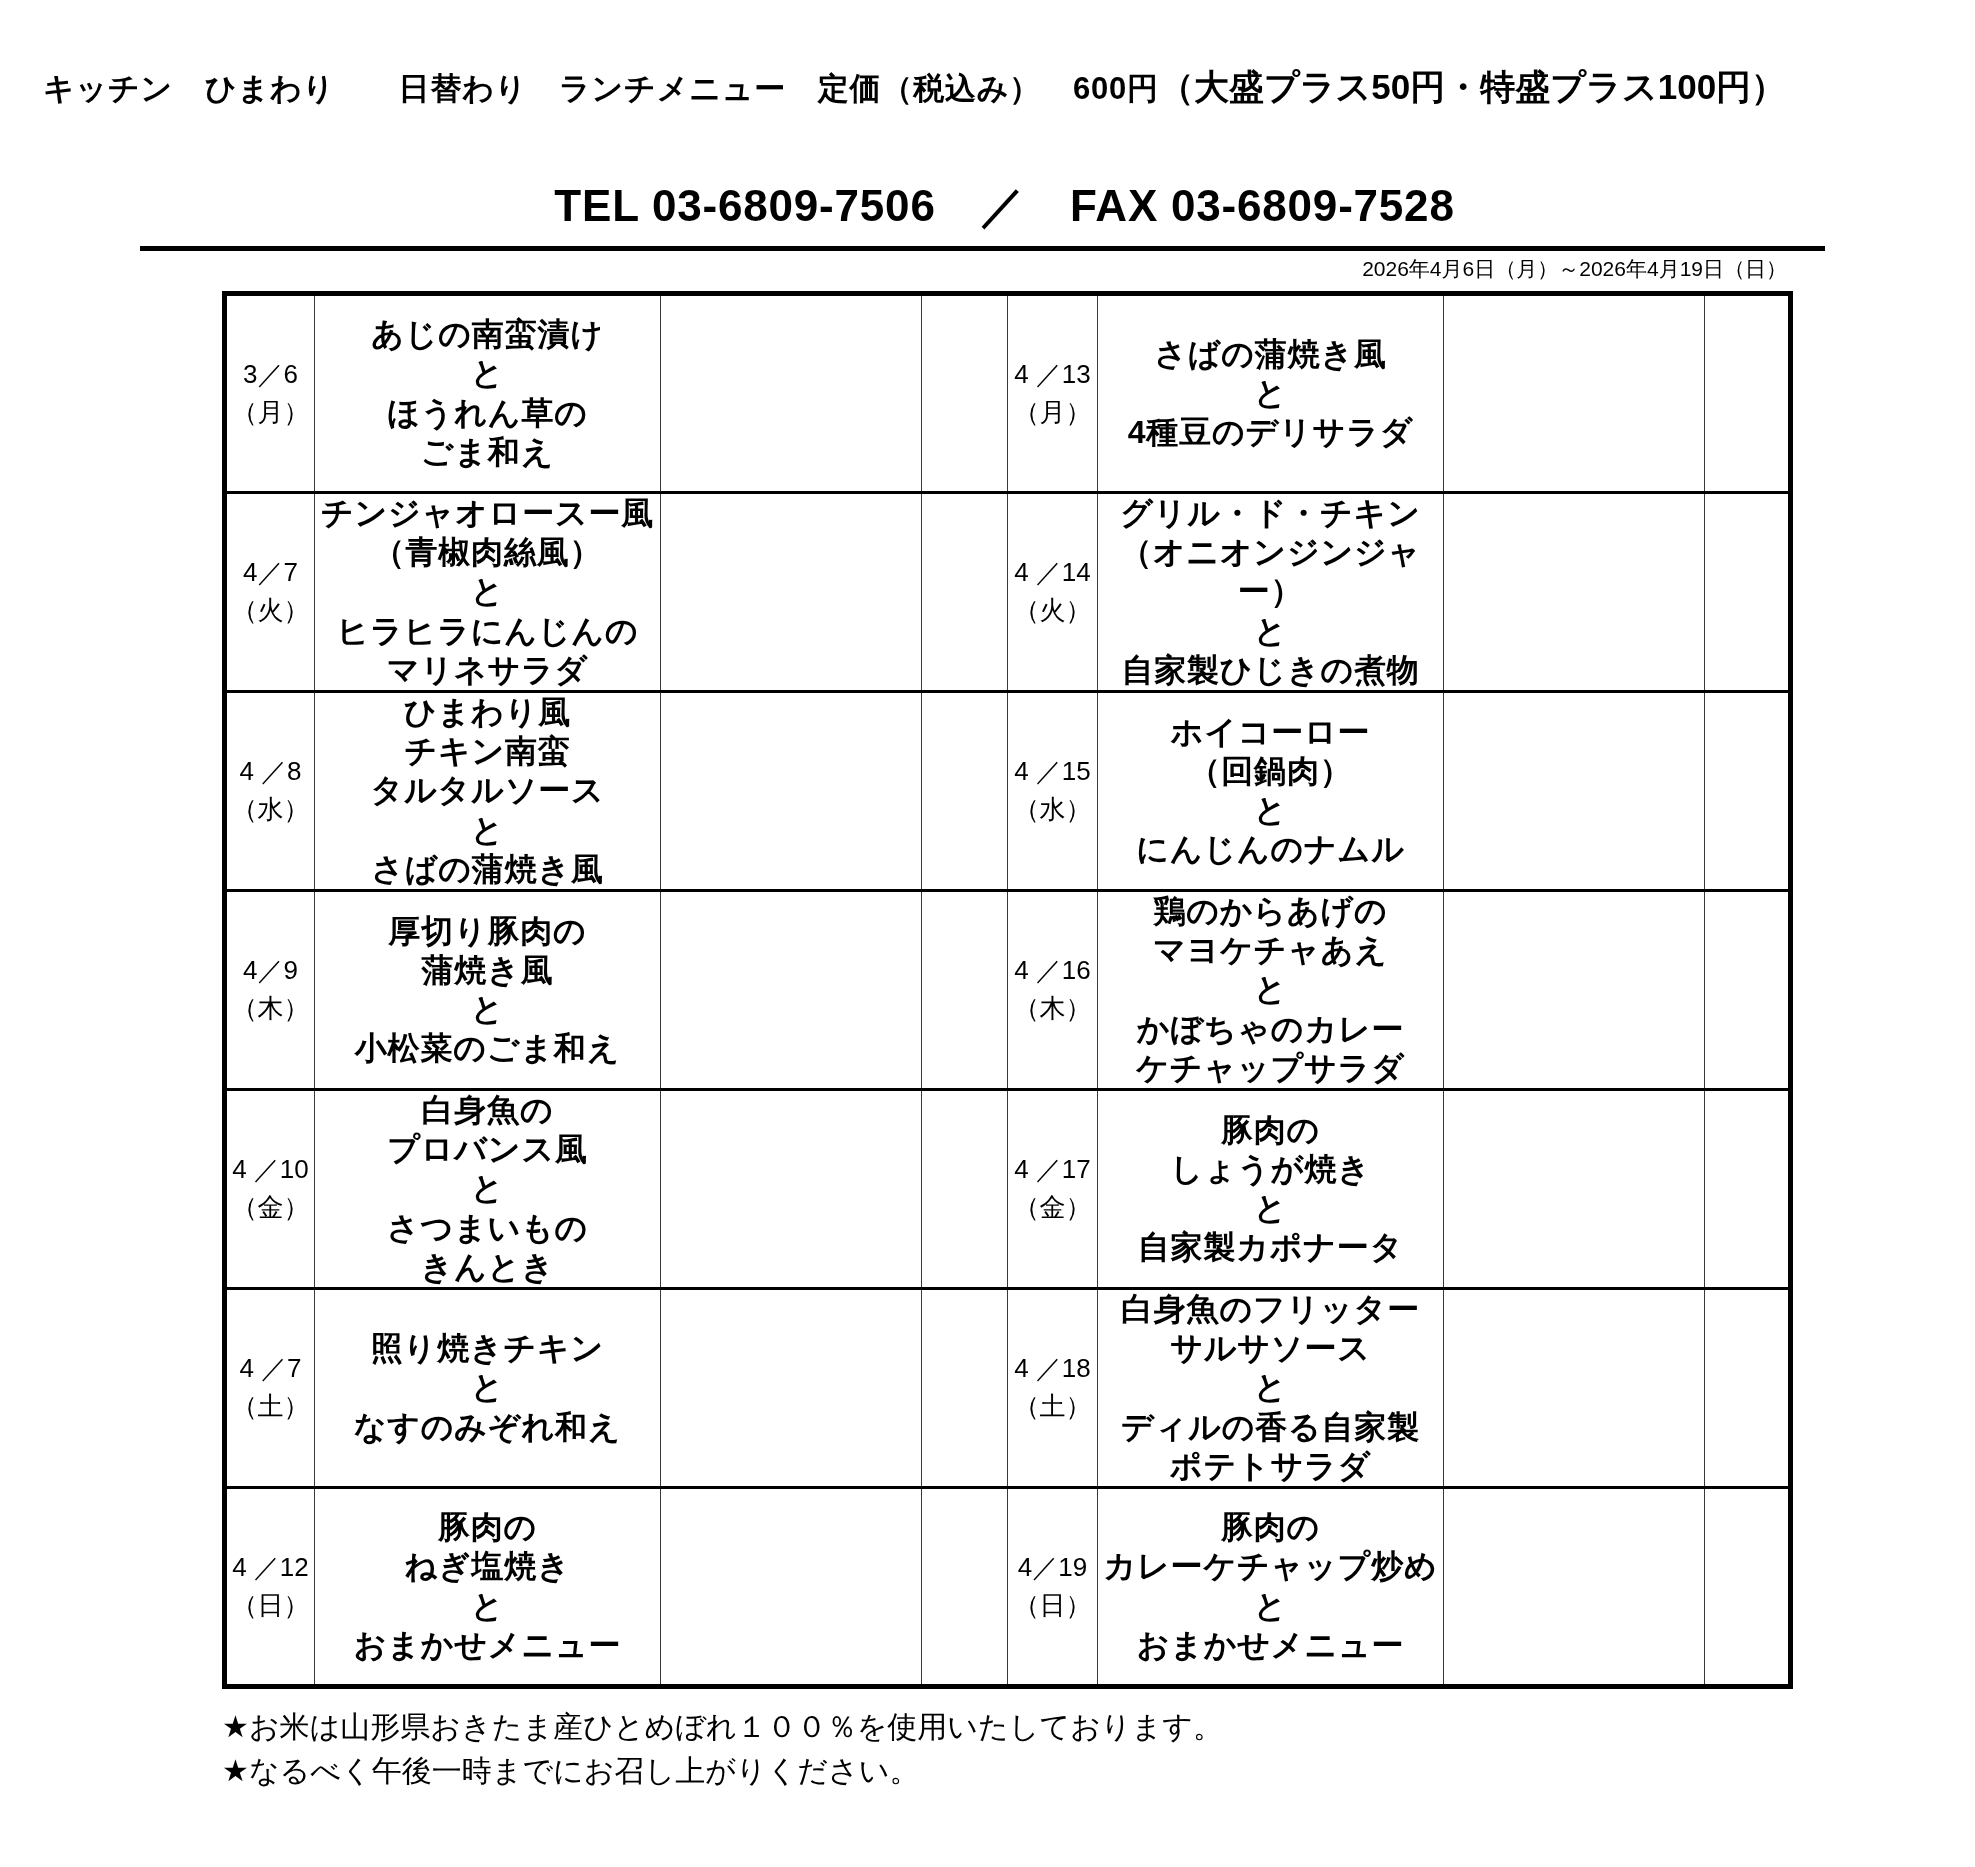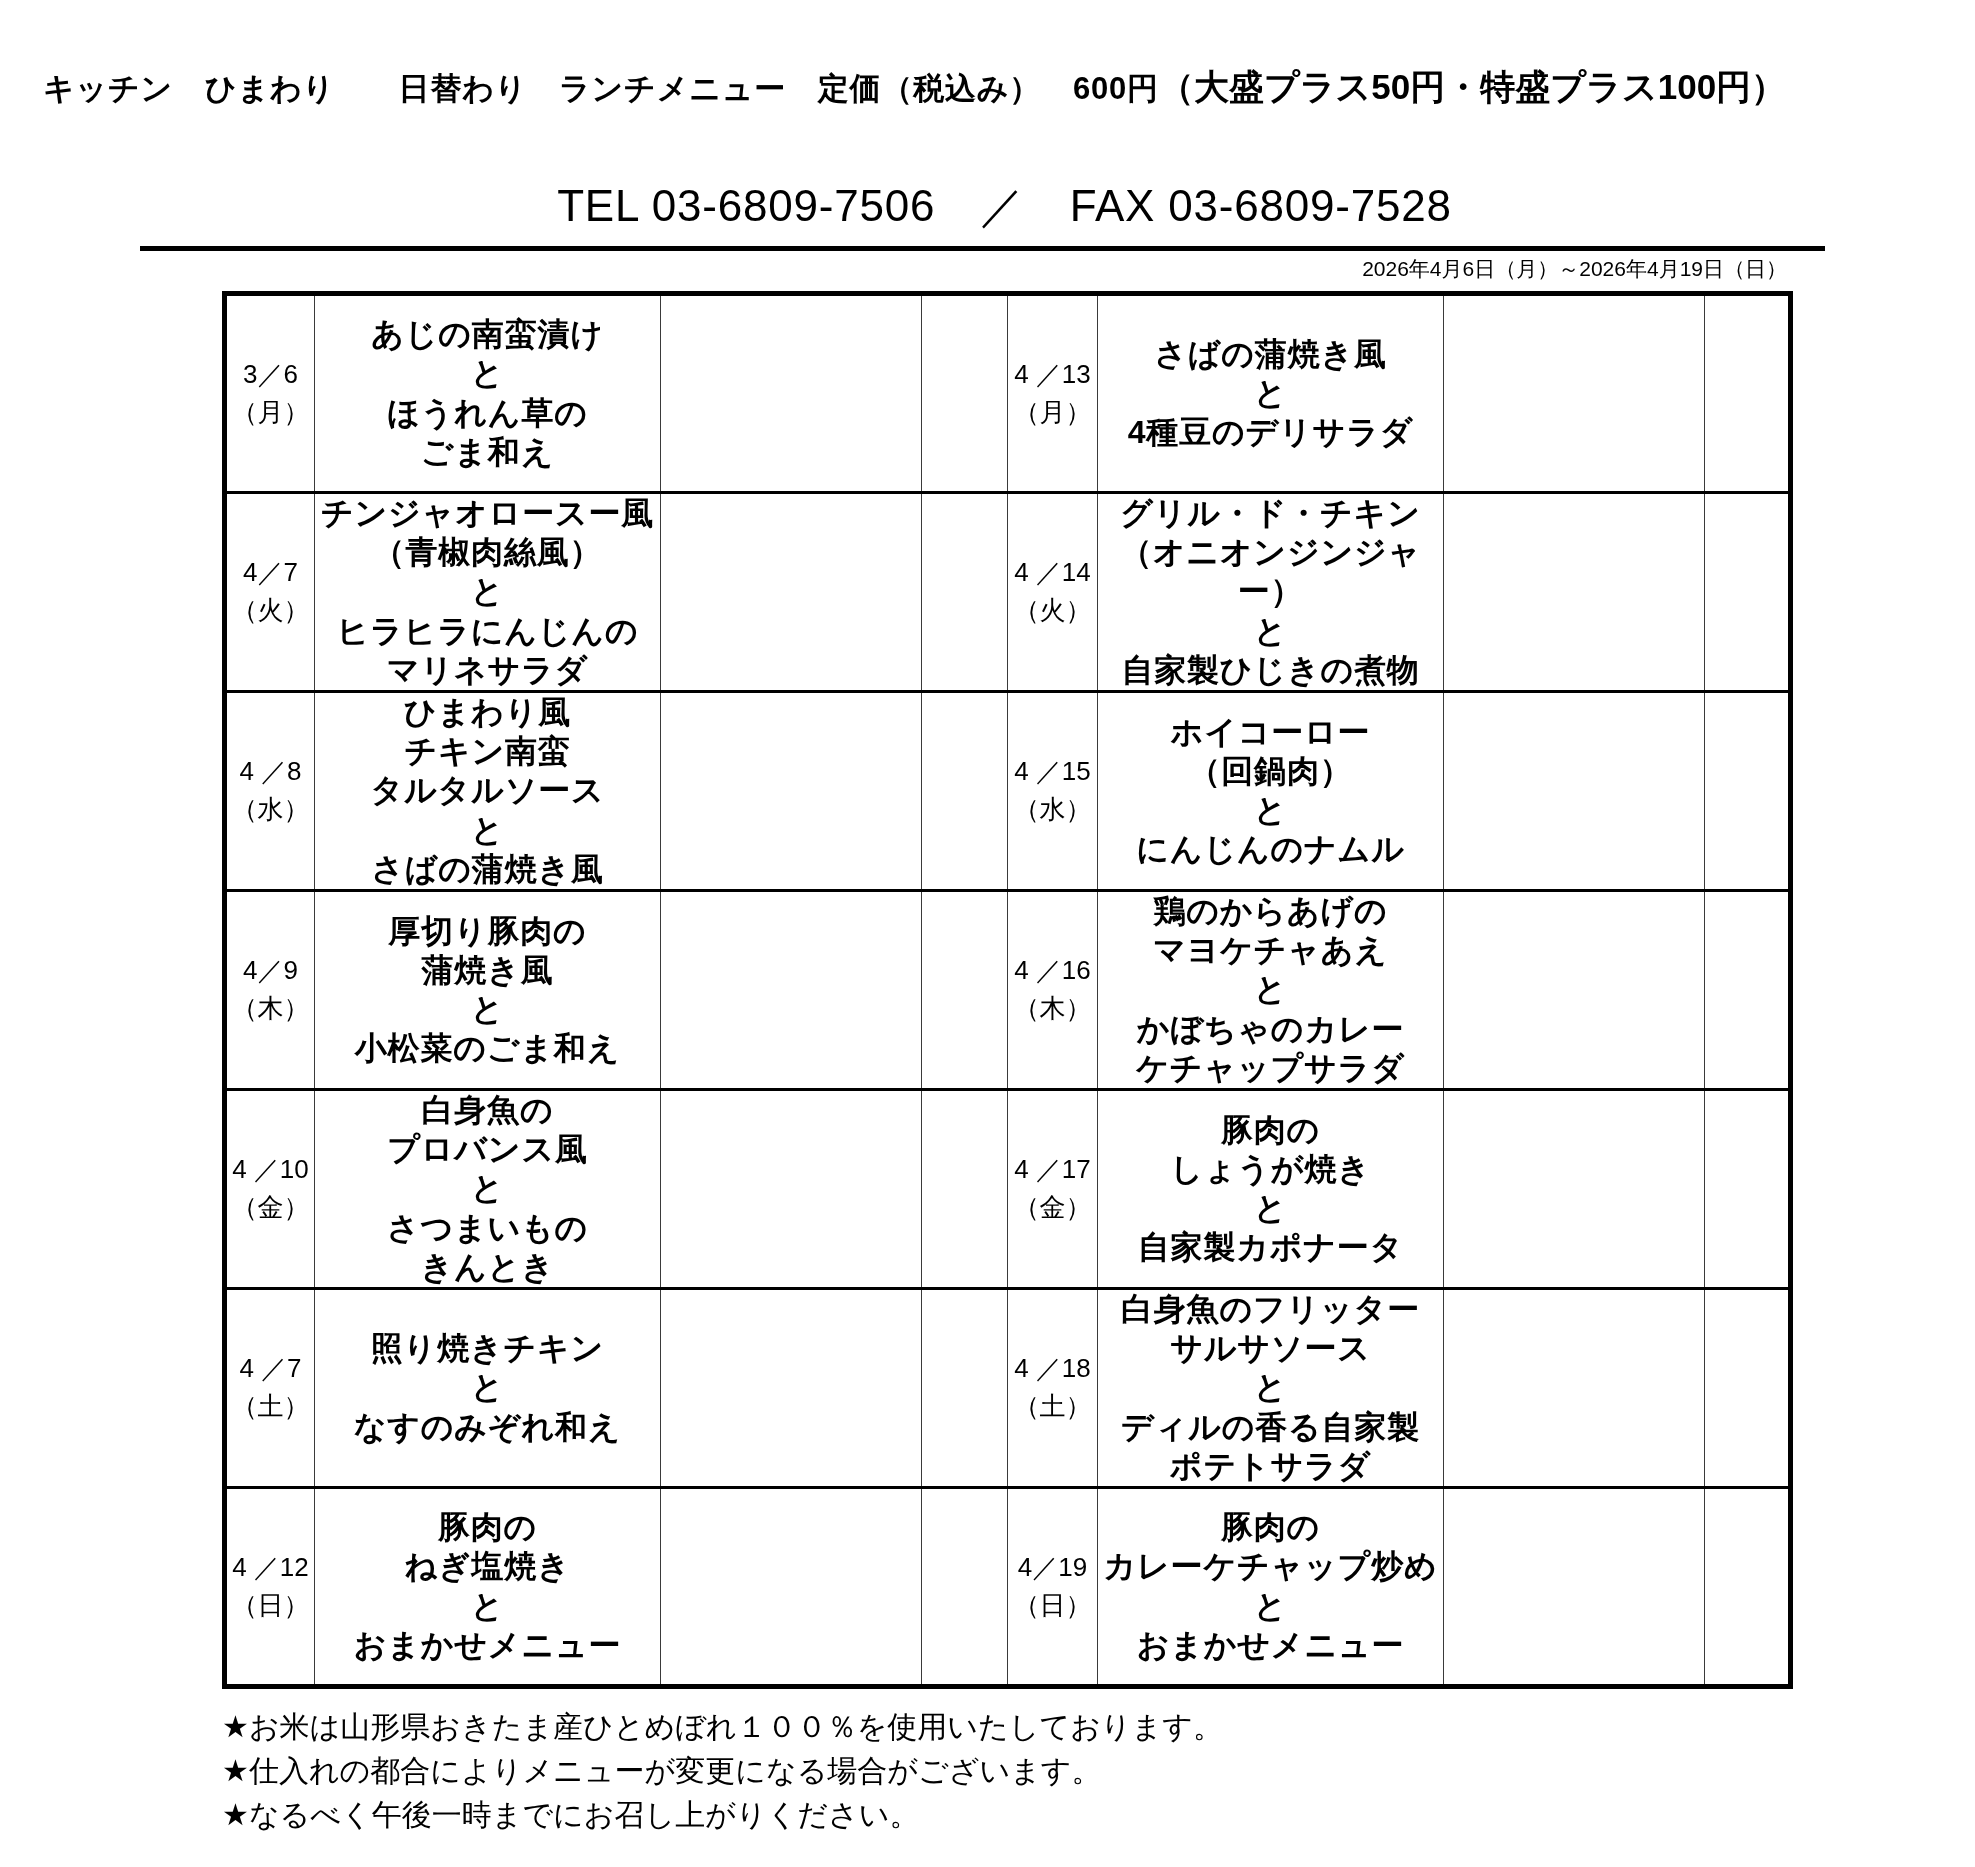--- a/index.html
+++ b/index.html
@@ -8,21 +8,21 @@
     font-family:"Liberation Sans","DejaVu Sans",sans-serif;color:#000;
   }
   .page{position:absolute;inset:0;}
   .title{
     position:absolute;left:43px;top:64px;white-space:nowrap;font-weight:700;
   }
   .title-main{font-size:31px;letter-spacing:0.8px;}
   .title-note{font-size:35px;letter-spacing:0;}
   .telfax{
     position:absolute;left:222px;width:1565px;top:177px;text-align:center;
-    font-weight:400;font-size:44px;letter-spacing:0.8px;white-space:nowrap;
+    font-weight:700;font-size:44px;letter-spacing:0.8px;white-space:nowrap;
   }
   .rule{position:absolute;left:140px;top:246px;width:1685px;height:5.4px;background:#000;}
   .period{
     position:absolute;left:222px;width:1565px;top:255px;text-align:right;
     font-size:21px;white-space:nowrap;
   }
   table.menu-table{
     position:absolute;left:222px;top:291px;width:1565px;
     border-collapse:collapse;table-layout:fixed;
     border:5.4px solid #000;
@@ -194,18 +194,17 @@
 と
 おまかせメニュー</td>
         <td class="blank-cell"></td>
         <td class="blank-cell"></td>
       </tr>
     </tbody>
   </table>
 
   <div class="footer">
     <div class="footer-note">★お米は山形県おきたま産ひとめぼれ１００％を使用いたしております。</div>
-    <div class="footer-note">★仕入れの都合によりメニューが変更になる場合がございます。</div>
     <div class="footer-note">★なるべく午後一時までにお召し上がりください。</div>
   </div>
 
 </div>
 
 
 </body></html>

